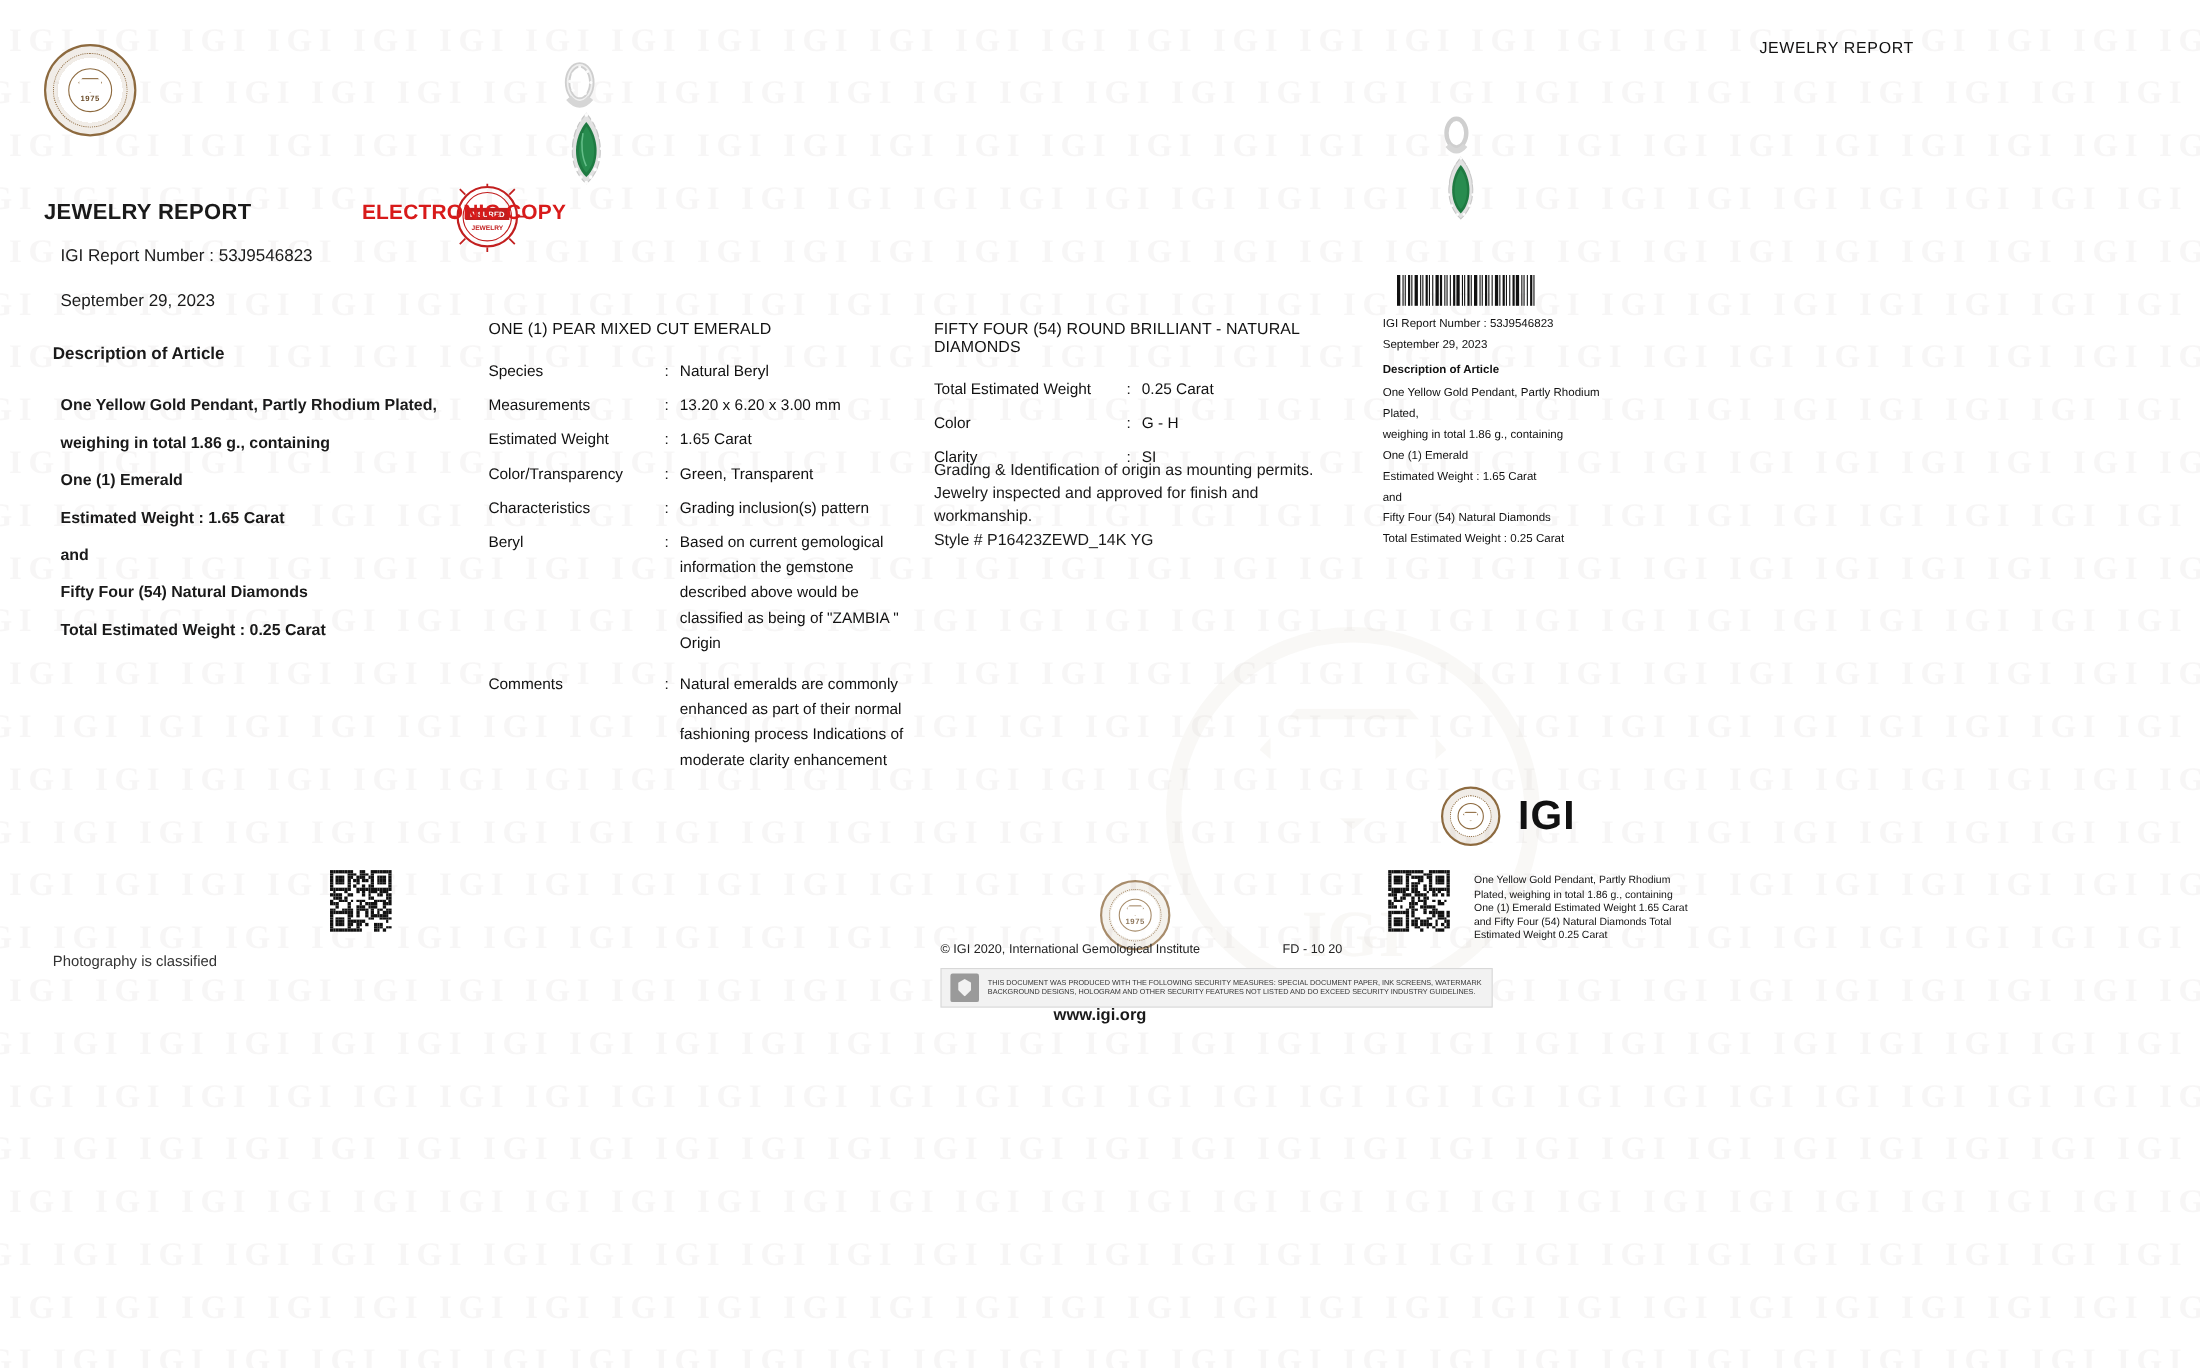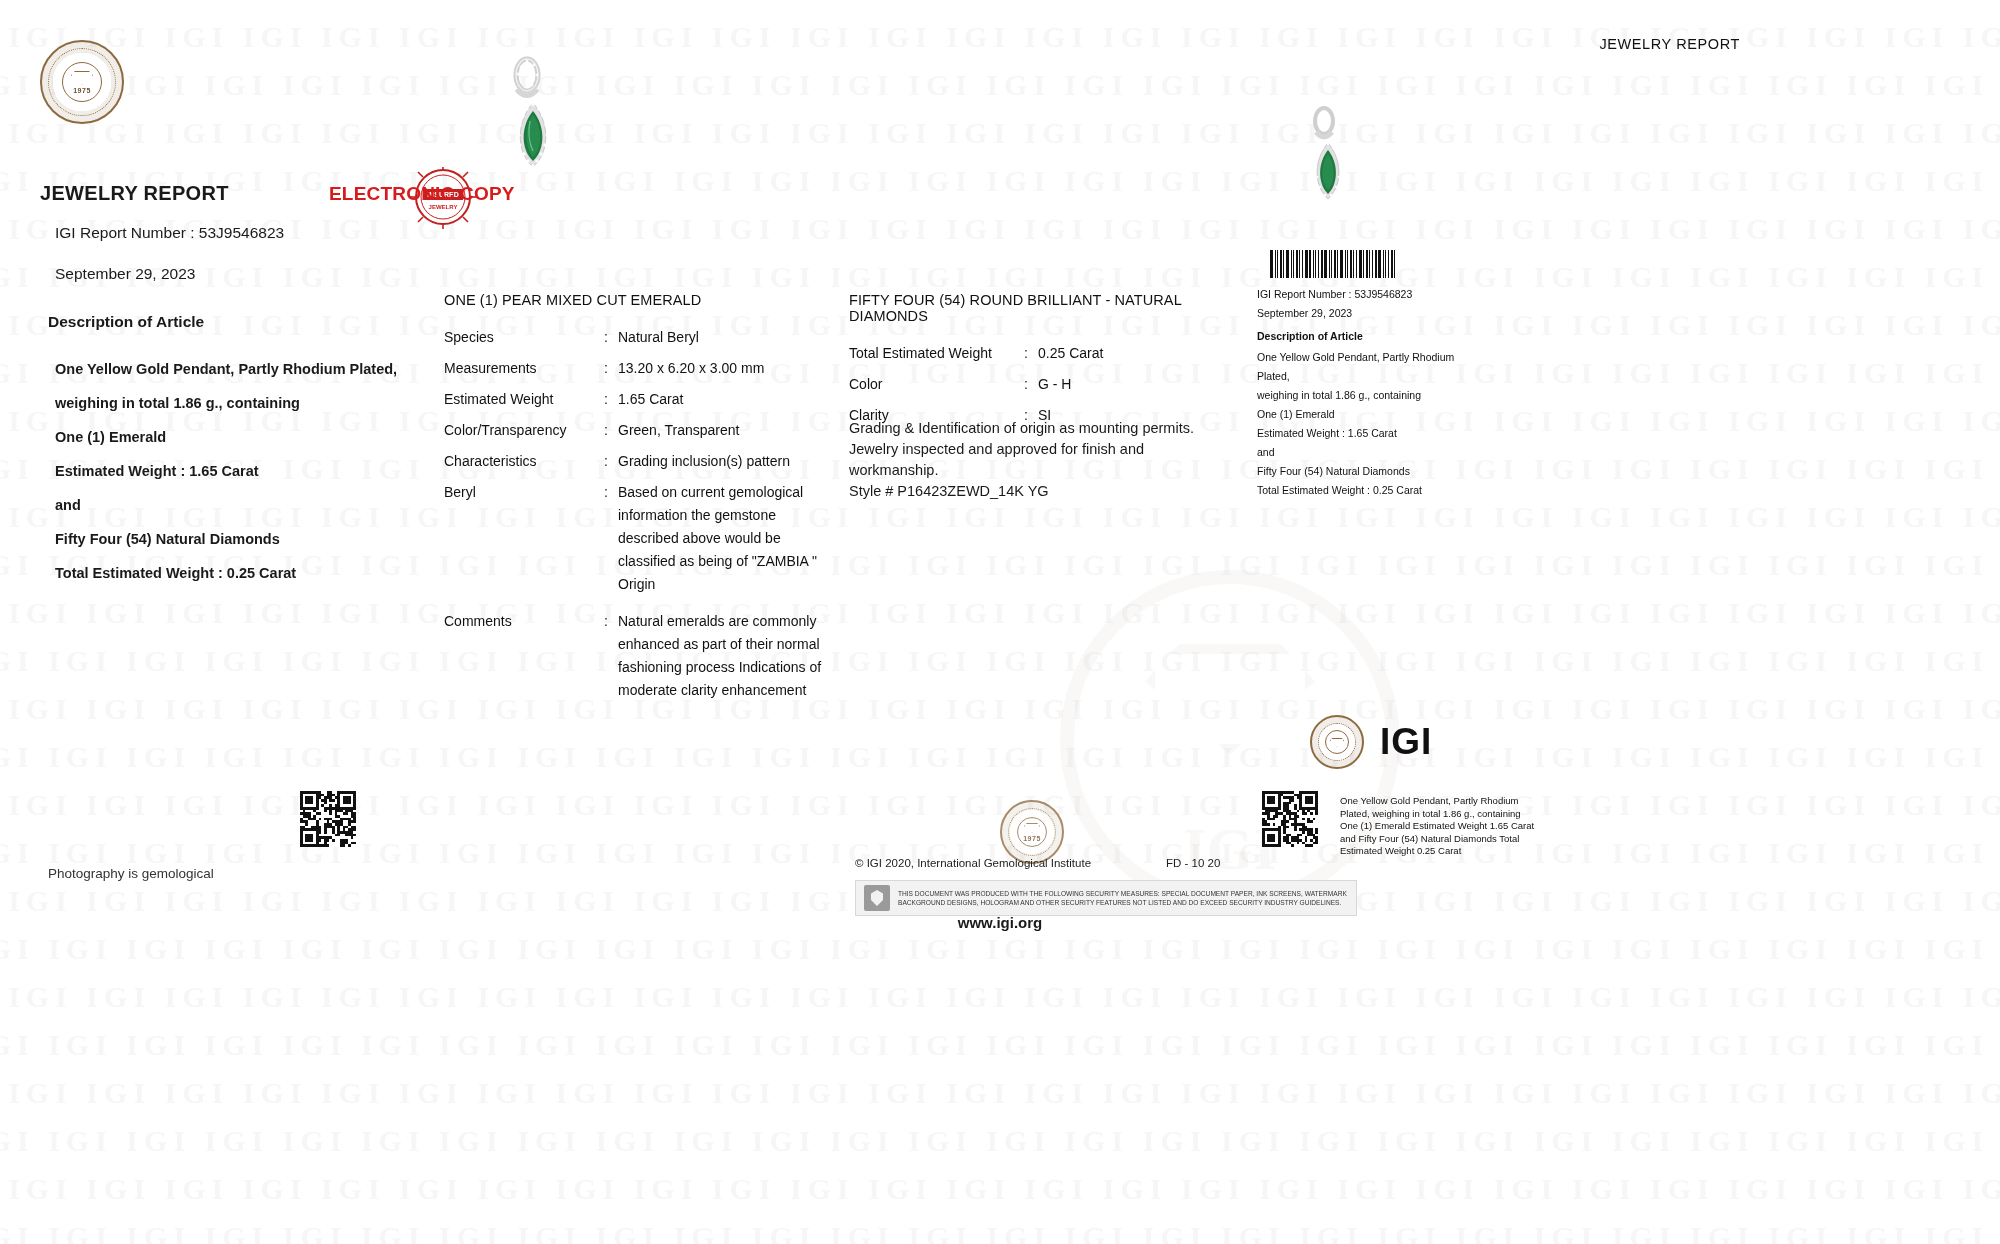--- a/index.html
+++ b/index.html
@@ -228,21 +228,21 @@
   <div class="desc-lines">
     <div class="b">One Yellow Gold Pendant, Partly Rhodium Plated,</div>
     <div class="b">weighing in total 1.86 g., containing</div>
     <div class="b">One (1) Emerald</div>
     <div class="b">Estimated Weight : 1.65 Carat</div>
     <div class="b">and</div>
     <div class="b">Fifty Four (54) Natural Diamonds</div>
     <div class="b">Total Estimated Weight : 0.25 Carat</div>
   </div>
 
-  <div class="photo-approx">Photography is gemological</div>
+  <div class="photo-approx">Photography is classified</div>
   <div class="www">www.igi.org</div>
 
   <svg class="pendant-main" viewBox="0 0 72 150">
     <g>
 
       <ellipse cx="30" cy="20" rx="11" ry="16" fill="none" stroke="#cfcfcf" stroke-width="5"></ellipse>
       <ellipse cx="30" cy="20" rx="11" ry="16" fill="none" stroke="#efefef" stroke-width="1.6"></ellipse>
       <path d="M20 34 Q30 46 40 34" fill="none" stroke="#d6d6d6" stroke-width="6"></path>
 
       <path d="M36 48 C52 66 54 96 36 112 C18 96 20 66 36 48 Z" fill="#e2e2e2" stroke="#c8c8c8" stroke-width="1"></path>

